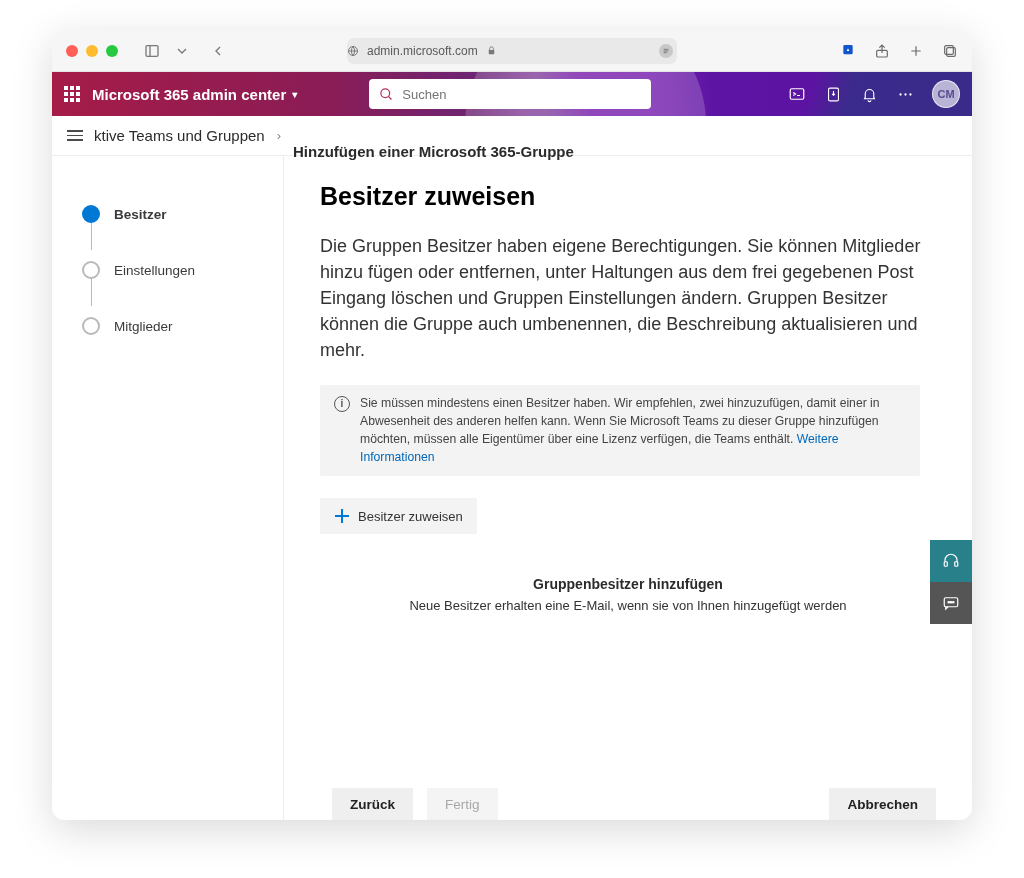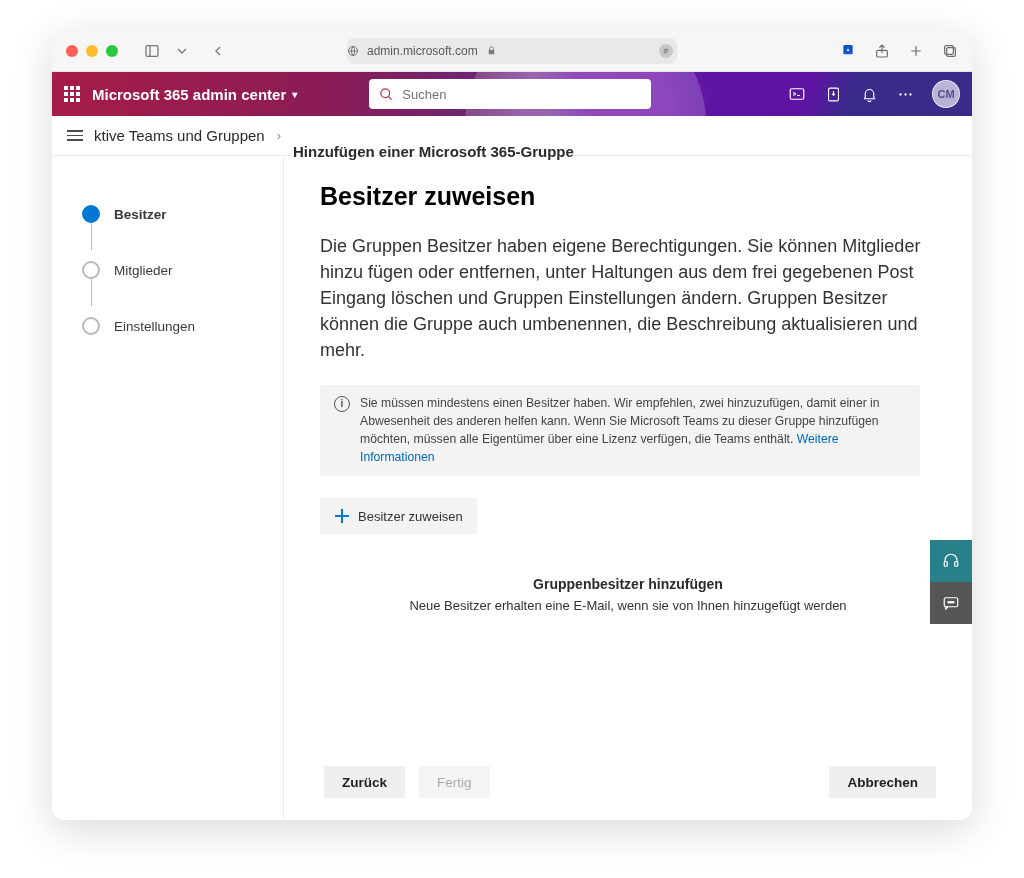--- a/index.html
+++ b/index.html
@@ -112,21 +112,21 @@
   .plus { width:16px; height:16px; position:relative; }
   .plus::before, .plus::after { content:""; position:absolute; background:#0078d4; }
   .plus::before { left:7px; top:1px; width:2px; height:14px;}
   .plus::after { top:7px; left:1px; height:2px; width:14px;}
 
   .empty { text-align:center; margin-top:42px;}
   .empty .t1 { font-size:14px; font-weight:700; color:#2b2b2b;}
   .empty .t2 { font-size:13px; color:#333; margin-top:6px;}
 
   
-  .footer { position:absolute; left:4px; right:0; bottom:0; height:54px; display:flex; align-items:flex-start; padding:0 36px; gap:14px; background:transparent;}
+  .footer { position:absolute; left:12px; right:0; bottom:0; height:54px; display:flex; align-items:flex-end; padding:0 36px; gap:14px; background:transparent;}
   .btn { height:32px; padding:0 18px; border:none; background:#efefef; font-size:13.5px; color:#222; cursor:pointer;}
   .btn[disabled]{ color:#a8a8a8; background:#f4f4f4; cursor:default;}
   .footer .spacer{ flex:1;}
   .footer-cancel{ font-weight:600; }
   .footer-back{ font-weight:600;}
 
   
   .float-tabs { position:absolute; right:0; top:510px; display:flex; flex-direction:column;}
   .ftab { width:42px; height:42px; display:flex; align-items:center; justify-content:center; color:#fff;}
   .ftab.teal{ background:#27808a;}
@@ -285,26 +285,26 @@
 
   <div class="body">
     <div class="stepper">
       <div class="step current">
         <div class="node"></div>
           <span class="label">Besitzer</span>
           <div class="line"></div>
       </div>
       <div class="step">
         <div class="node"></div>
-          <span class="label">Mitglieder</span>
+          <span class="label">Einstellungen</span>
           <div class="line"></div>
       </div>
       <div class="step">
         <div class="node"></div>
-          <span class="label">Einstellungen</span>
+          <span class="label">Mitglieder</span>
           <div class="line"></div>
       </div>
     </div>
 
     <div class="main">
       <h1>Besitzer zuweisen</h1>
       <p class="desc">Die Gruppen Besitzer haben eigene Berechtigungen. Sie können Mitglieder hinzu fügen oder entfernen, unter Haltungen aus dem frei gegebenen Post Eingang löschen und Gruppen Einstellungen ändern. Gruppen Besitzer können die Gruppe auch umbenennen, die Beschreibung aktualisieren und mehr.</p>
 
       <div class="notice">
         <span class="info-ico">i</span>

